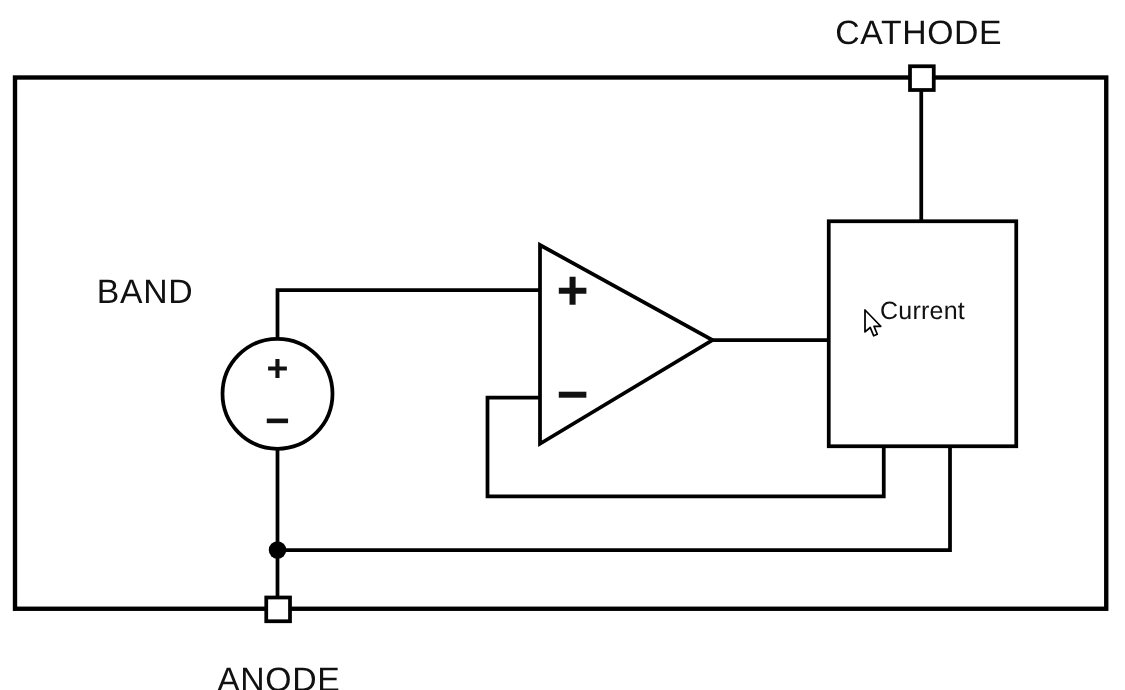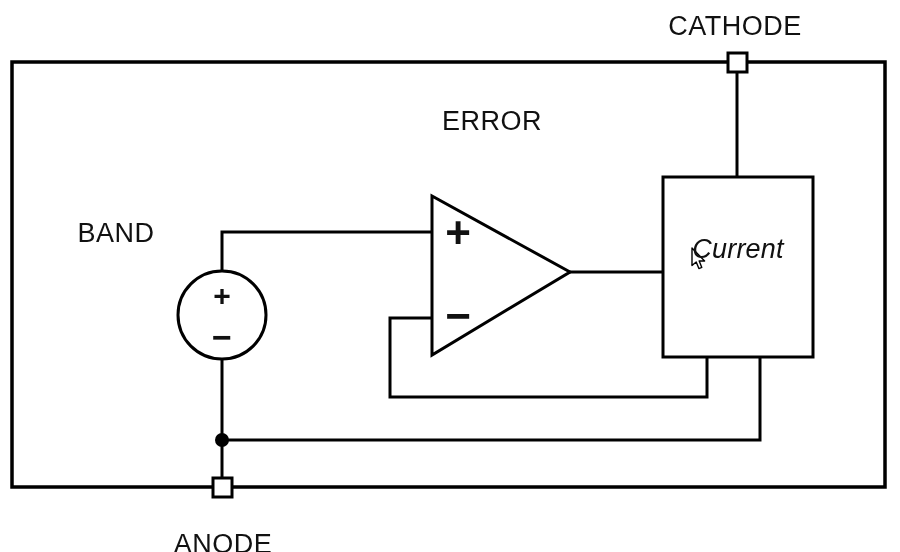--- a/index.html
+++ b/index.html
@@ -28,24 +28,23 @@
     white-space: nowrap;
     color: #111111;
     user-select: none;
   }
   .lbl-big {
     font-size: 27px;
     line-height: 37px;
     letter-spacing: 0.5px;
   }
   .lbl-box {
-    font-size: 27px;
+    font-size: 20px;
     line-height: 34px;
     letter-spacing: 0.2px;
-    font-style: italic;
   }
   .sign {
     position: absolute;
     transform: translate(-50%, -50%);
     font-weight: bold;
     line-height: 1;
     user-select: none;
   }
   .sign-opamp {
     font-size: 44px;
@@ -99,21 +98,20 @@
 
   <div class="lbl lbl-big" style="left:735px; top:8px;">CATHODE</div>
 
   <div class="lbl lbl-big" style="left:223px; top:526px;text-align:center;">ANODE</div>
 
   <div class="lbl lbl-big" style="left:116px; top:215px;">
     <div>BAND</div>
   </div>
 
   <div class="lbl lbl-big" style="left:492px; top:103px;">
-    <div>ERROR</div>
   </div>
 
   <div class="lbl lbl-box" style="left:738px; top:232px;">
     <div>Current</div>
   </div>
 
   <div class="sign sign-opamp" style="left:458px; top:233px;">+</div>
   <div class="sign sign-opamp" style="left:458px; top:316px;">−</div>
 
   <div class="sign sign-src-plus" style="left:222px; top:296px;">+</div>

